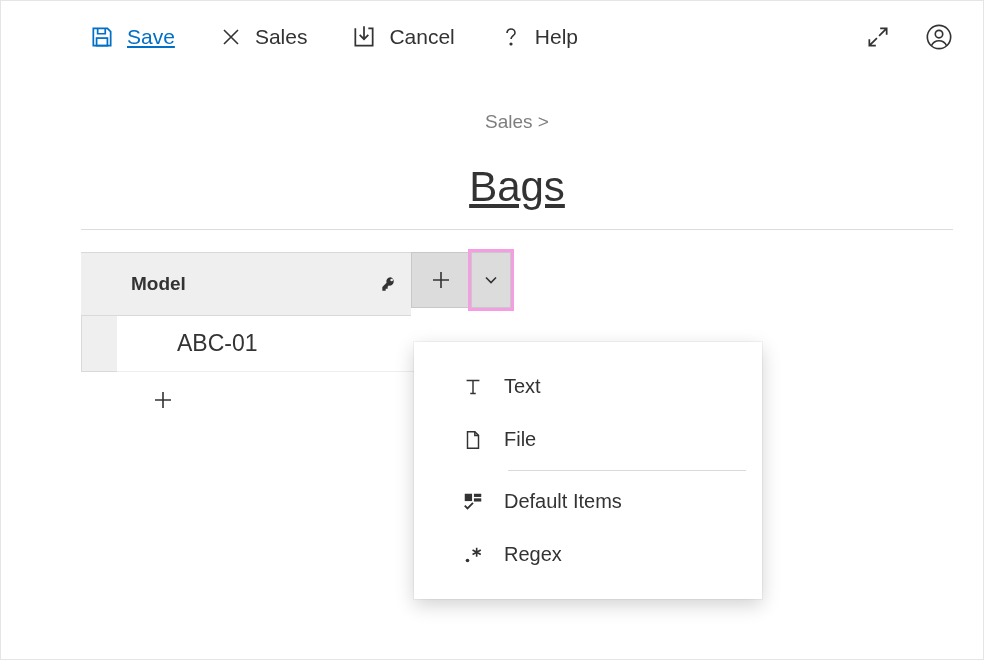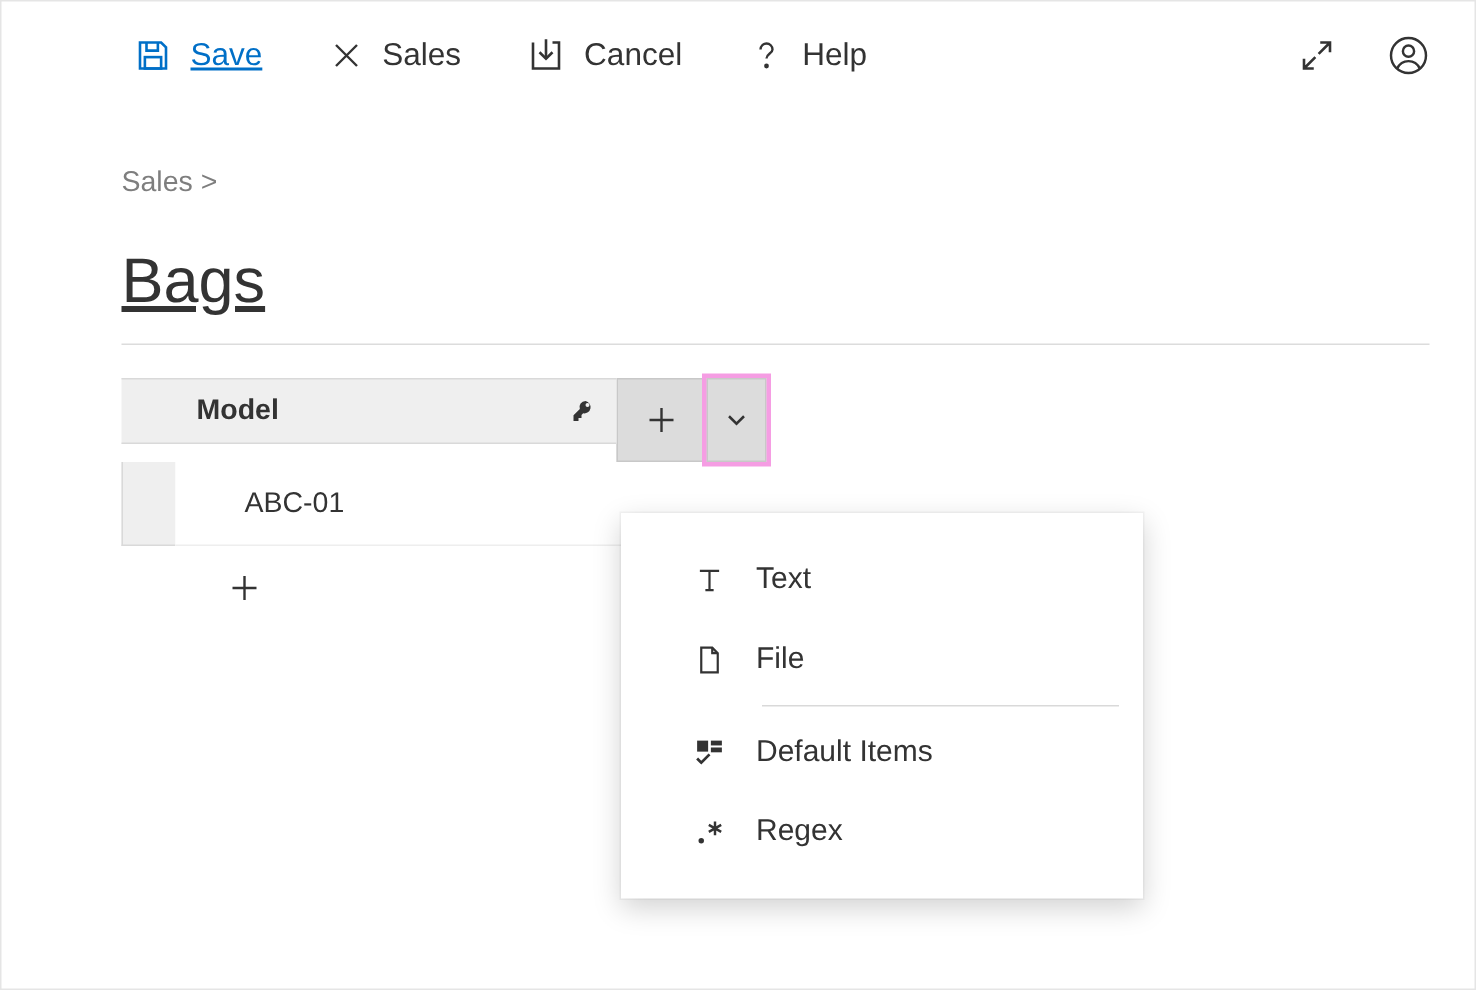--- a/index.html
+++ b/index.html
@@ -42,20 +42,21 @@
       gap: 34px;
     }
     .icon {
       display: inline-flex;
       align-items: center;
       justify-content: center;
     }
     
     .content {
       padding: 50px 30px 0 80px;
+      text-align: center;
     }
     .breadcrumb {
       color: #7e7e7e;
       font-size: 19px;
       margin-bottom: 30px;
     }
     .page-title {
       font-size: 42px;
       font-weight: 400;
       color: #333;
@@ -70,21 +71,21 @@
     .header-row {
       display: flex;
       align-items: stretch;
     }
     .col-header {
       background: #efefef;
       border-top: 1px solid #d9d9d9;
       border-bottom: 1px solid #d9d9d9;
       display: flex;
       align-items: center;
-      height: 44px;
+      height: 64px;
       padding: 0 18px 0 50px;
       width: 330px;
       font-size: 19px;
       font-weight: 600;
       color: #333;
       position: relative;
     }
     .key-icon {
       position: absolute;
       right: 14px;
@@ -109,22 +110,22 @@
       justify-content: center;
       cursor: pointer;
       outline: 3px solid #f59de3;
       position: relative;
       z-index: 2;
     }
     .data-row {
       display: flex;
       align-items: center;
       height: 56px;
-      padding-left: 46px;
-      font-size: 19px;
+      padding-left: 60px;
+      font-size: 23px;
       color: #333;
       width: 330px;
       margin-left: 36px;
       border-bottom: 1px solid #eee;
       background: #fff;
     }
     .gutter {
       width: 36px;
       height: 56px;
       background: #efefef;

